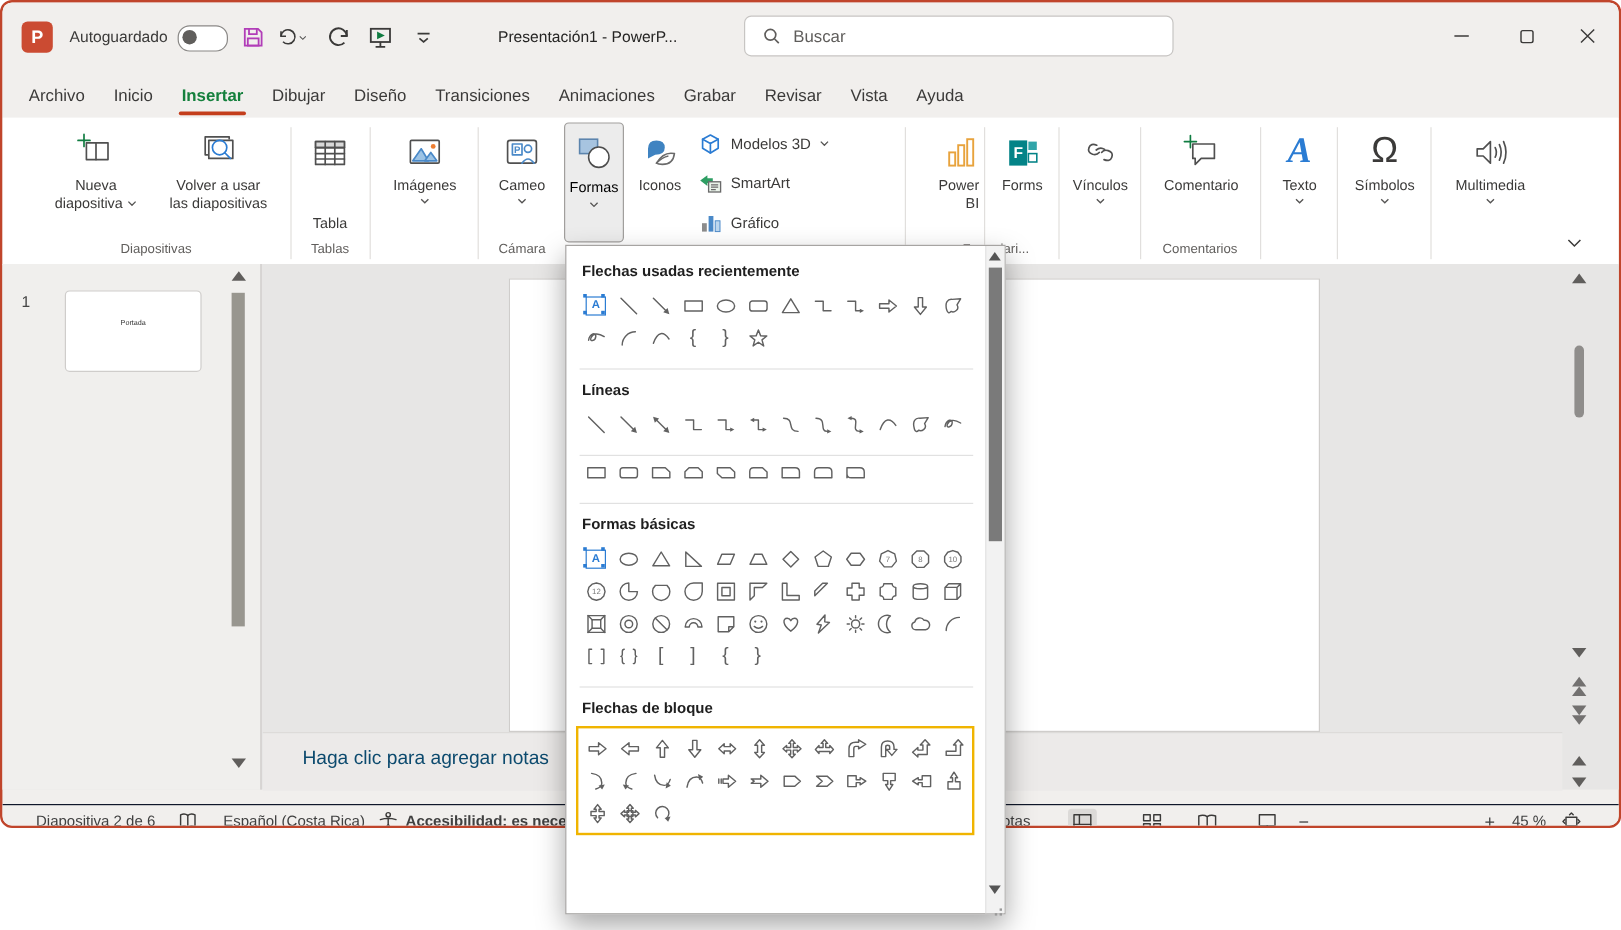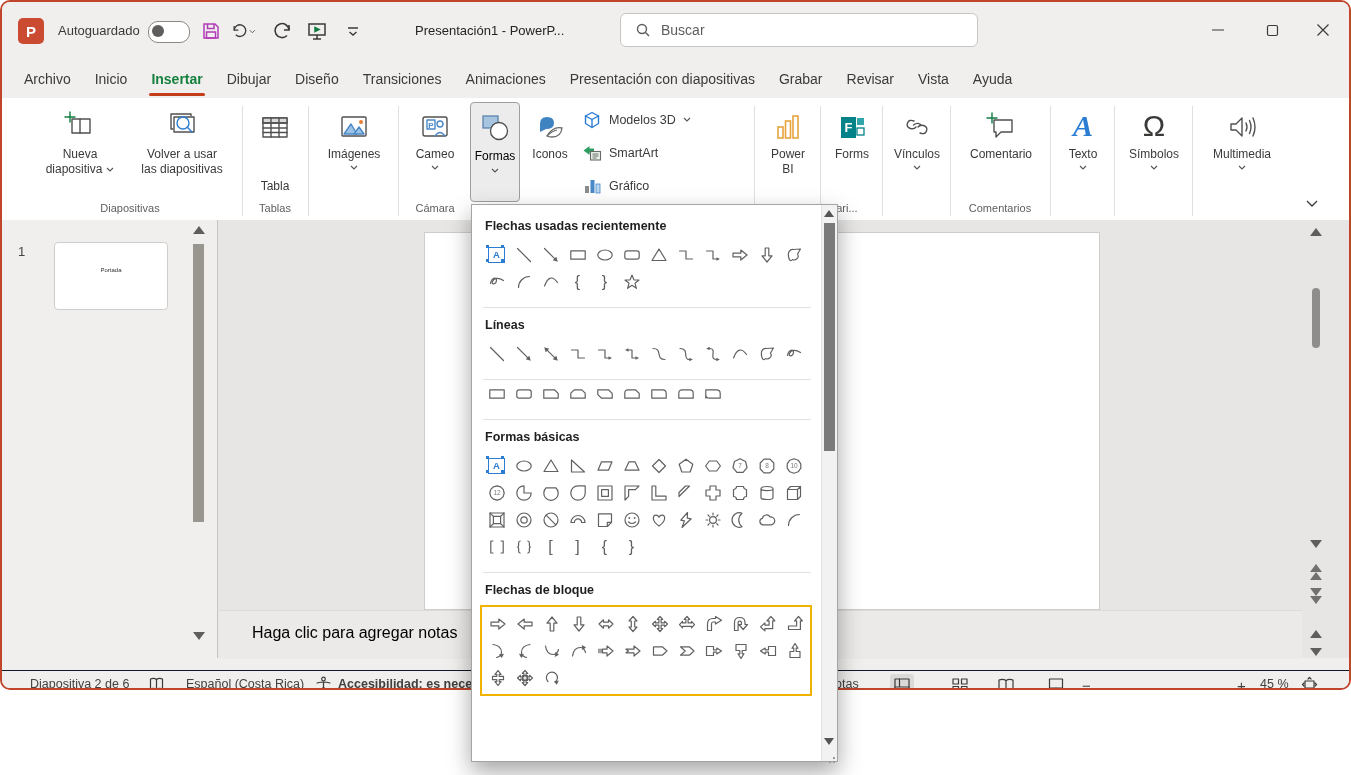--- a/index.html
+++ b/index.html
@@ -42,21 +42,21 @@
   #panel{position:absolute;left:0;top:0;width:216px;height:438px;background:#f0efed;border-right:1px solid #c8c6c4;box-sizing:border-box;}
   .slidenum{position:absolute;left:16px;top:24px;font-size:13px;color:#444;}
   .thumb{position:absolute;left:52px;top:22px;width:112px;height:66px;background:#fff;border:1px solid #cfcdcb;border-radius:4px;}
   .thumb span{display:block;text-align:center;margin-top:24px;font-size:6px;color:#333;}
   .vscroll{position:absolute;background:#98968f;}
   .tri{width:0;height:0;position:absolute;}
   .tri.up{border-left:6px solid transparent;border-right:6px solid transparent;border-bottom:8px solid #605e5c;}
   .tri.dn{border-left:6px solid transparent;border-right:6px solid transparent;border-top:8px solid #605e5c;}
   .slide{position:absolute;left:422px;top:12px;width:676px;height:378px;background:#fff;border:1px solid #cfcdcb;box-sizing:border-box;}
   #notesbar{position:absolute;left:217px;top:390px;width:1083px;height:48px;background:#eceae9;border-top:1px solid #dddbd9;}
-  #notesbar span{position:absolute;left:33px;top:13px;font-size:16px;color:#000000;}
+  #notesbar span{position:absolute;left:33px;top:13px;font-size:16px;color:#0c4a6e;}
   
   #statusbar{position:absolute;left:0;top:668px;width:100%;height:28px;background:#f1efed;border-top:1px solid #0f172a;font-size:12.5px;color:#404040;}
   #statusbar .it{position:absolute;top:6px;white-space:nowrap;}
   .viewbtn{position:absolute;top:3px;width:24px;height:22px;display:flex;align-items:center;justify-content:center;border-radius:3px;}
   .viewbtn.sel{background:#dcdad8;}
   svg.si{stroke:#3b3a39;fill:none;stroke-width:1.2;stroke-linejoin:round;stroke-linecap:round;}
   
   #menu{position:absolute;left:471px;top:204px;width:367px;height:558px;background:#fff;border:1px solid #a6a4a2;box-sizing:border-box;box-shadow:0 10px 22px rgba(0,0,0,.35);z-index:40;}
   #menucontent{position:absolute;left:11px;top:4px;width:330px;}
   .sec{font-size:12.5px;font-weight:700;color:#1f1f1f;margin:10px 0 8px 2px;}
@@ -148,21 +148,20 @@
 
     <div id="tabsrow">
       <div id="tabs">
           <div class="tab">Archivo</div>
           <div class="tab">Inicio</div>
           <div class="tab active">Insertar</div>
           <div class="tab">Dibujar</div>
           <div class="tab">Diseño</div>
           <div class="tab">Transiciones</div>
           <div class="tab">Animaciones</div>
-          <div class="tab">Presentación con diapositivas</div>
           <div class="tab">Grabar</div>
           <div class="tab">Revisar</div>
           <div class="tab">Vista</div>
           <div class="tab">Ayuda</div>
         </div>
       <div class="abs pill">
         <svg width="14" height="14" viewBox="0 0 14 14">
             <circle cx="7" cy="7" r="5.4" style="stroke:#252423;fill:none;stroke-width:1.3;"></circle>
             <circle cx="7" cy="7" r="2.4" style="fill:#252423;"></circle>
           </svg>
@@ -317,21 +316,21 @@
       <div class="stackbtn" style="top:71px;">
         <svg width="20" height="20" viewBox="0 0 20 20">
             <rect x="3" y="10" width="4" height="7" style="fill:#8c8c8c;"></rect>
             <rect x="8.5" y="4" width="4" height="13" style="fill:#4a89c8;"></rect>
             <rect x="14" y="8" width="4" height="9" style="fill:#bdd7ee;stroke:#4a89c8;stroke-width:0.8;"></rect>
           </svg>
         <span>Gráfico</span>
       </div>
       <div class="rsep" style="left:752px;"></div>
 
-      <div class="bigbtn" style="left:758px;width:56px;">
+      <div class="bigbtn" style="left:758px;width:56px;align-items:flex-end;">
         <div class="bicon">
           <svg width="30" height="30" viewBox="0 0 30 30" style="stroke:#e8a33d;fill:none;stroke-width:1.6;">
               <rect x="5" y="14" width="5" height="11"></rect>
               <rect x="12.5" y="8" width="5" height="17"></rect>
               <rect x="20" y="3" width="5" height="22"></rect>
             </svg>
         </div>
         <span class="blbl">Power</span>
         <span class="blbl">BI</span>
       </div>

